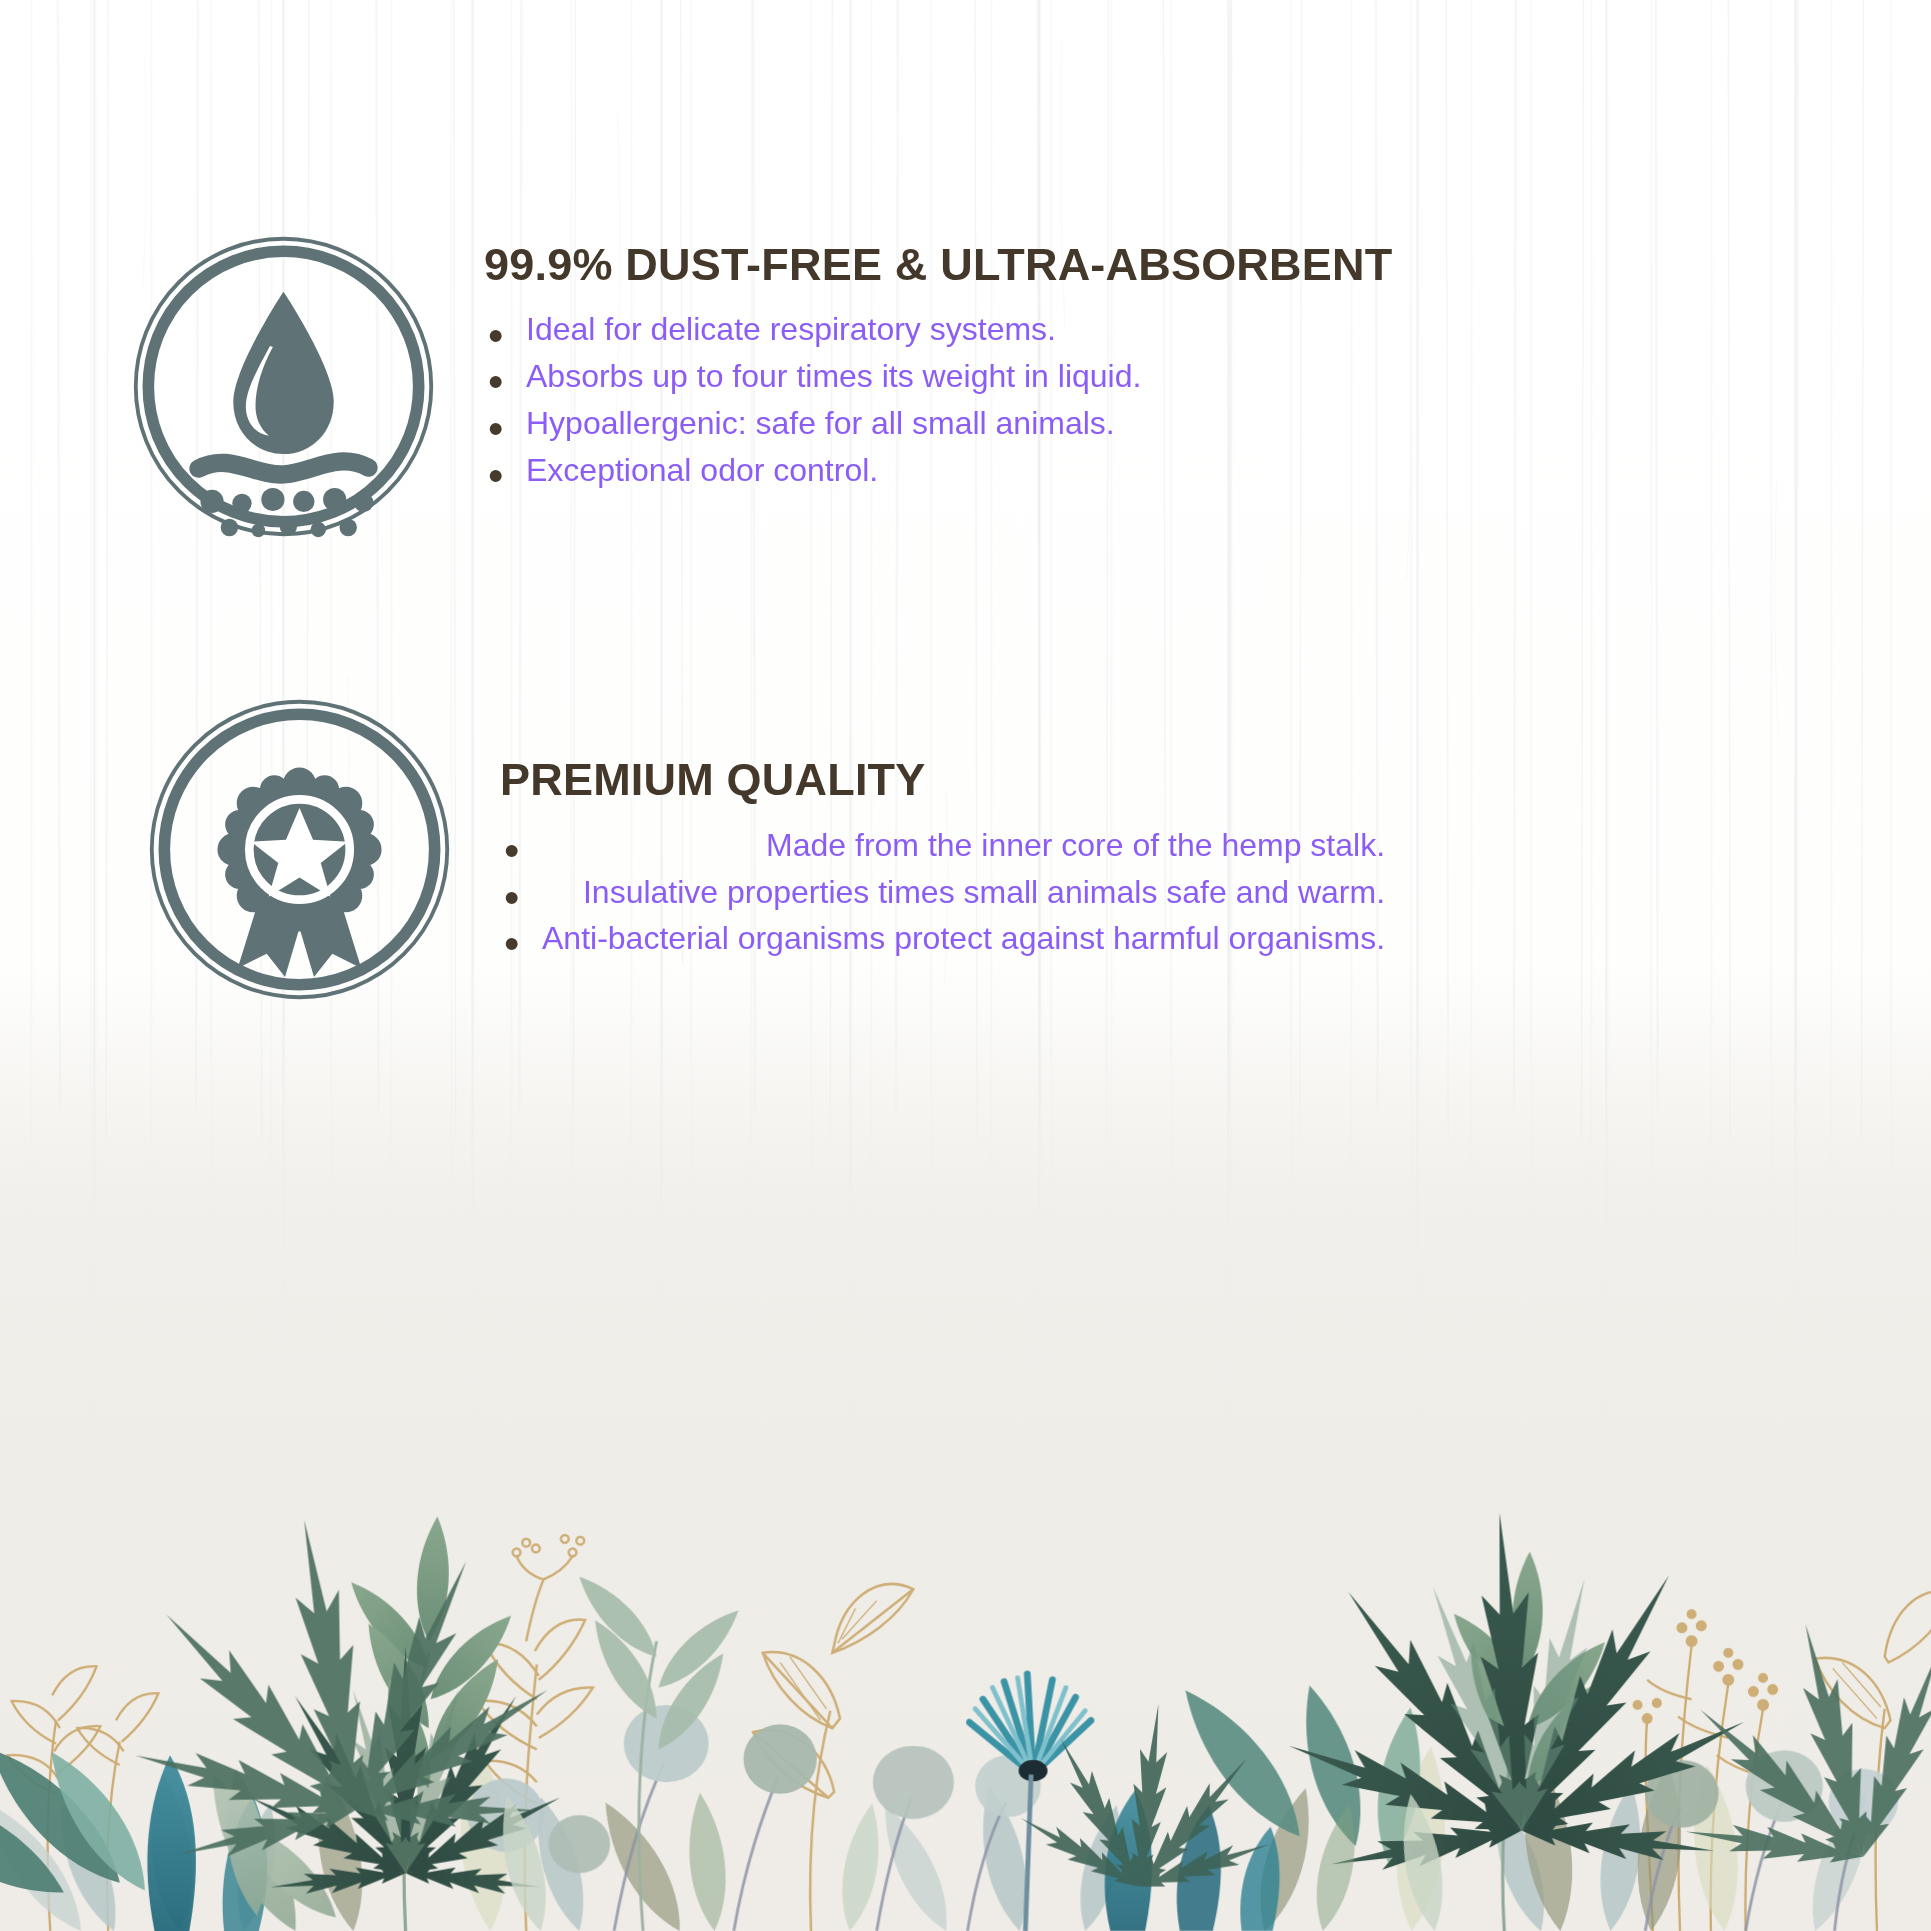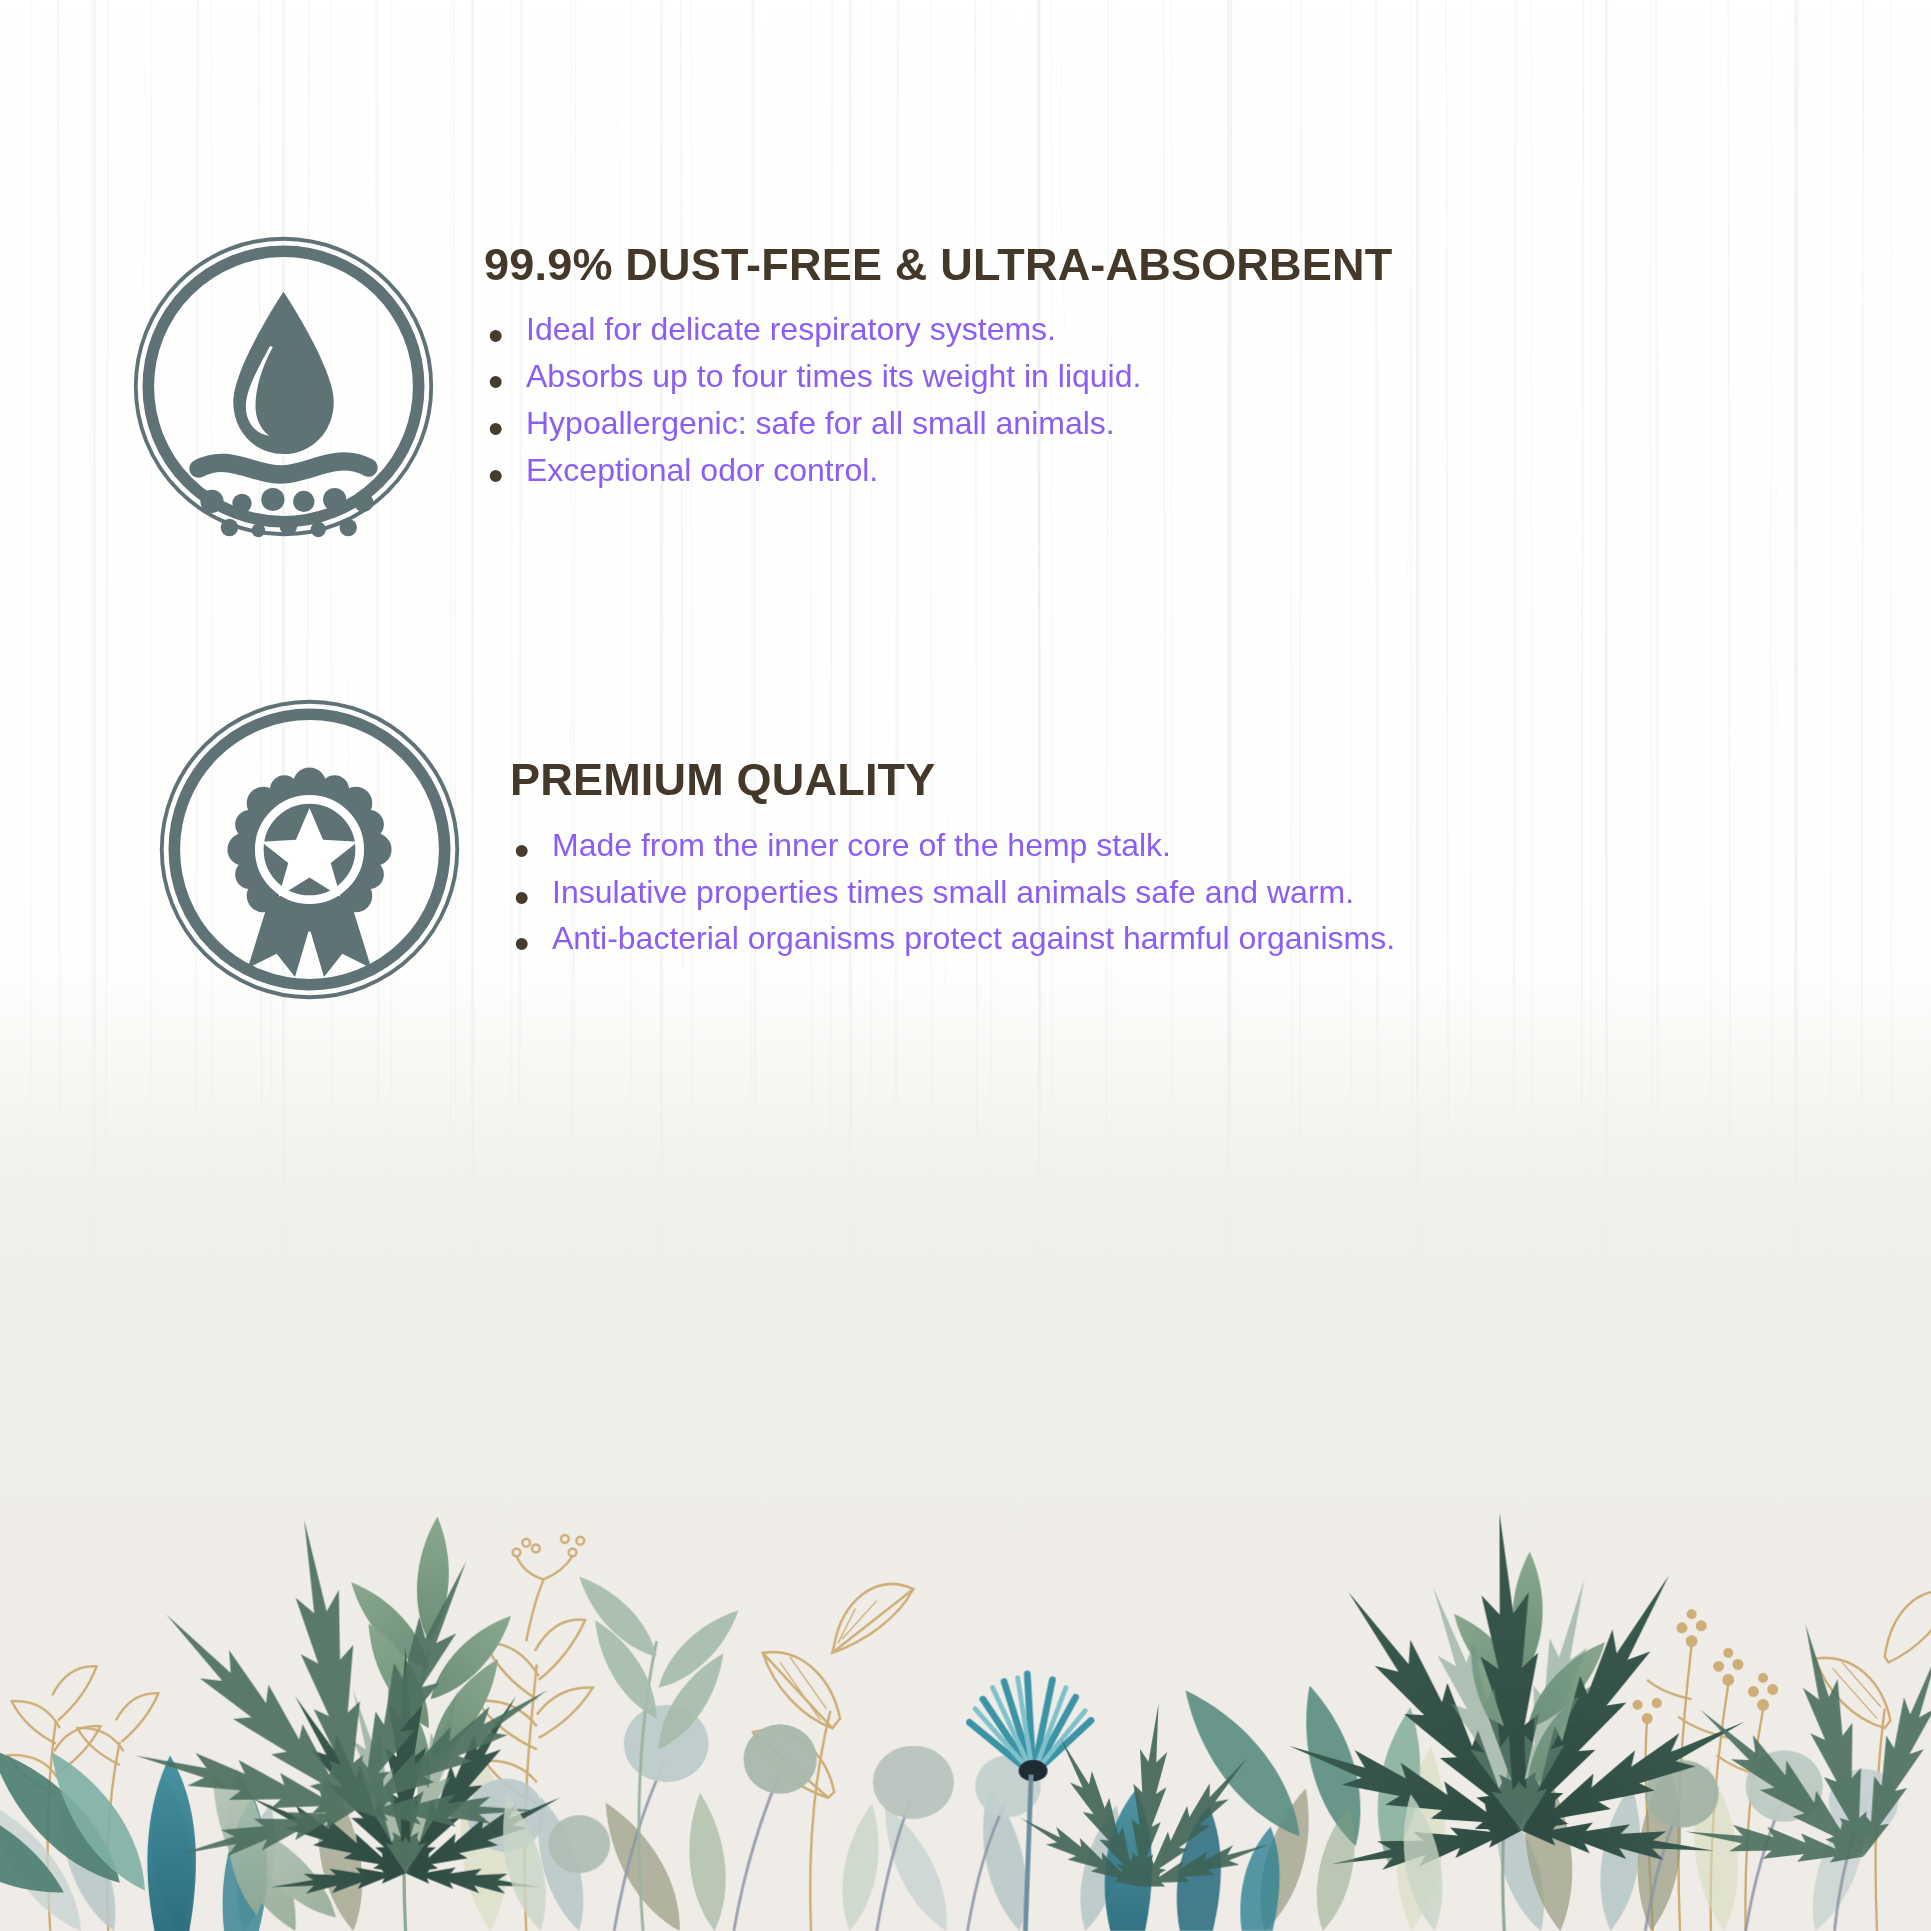--- a/index.html
+++ b/index.html
@@ -48,21 +48,21 @@
   
   .features{
     position:absolute; left:0; top:0; width:1931px;
   }
   .feature{
     position:absolute;
     display:flex;
     align-items:flex-start;
   }
   .feature.f1{ left:129px; top:232px; }
-  .feature.f2{ left:155px; top:695px; }
+  .feature.f2{ left:145px; top:695px; }
 
   .icon-wrap{
     width:309px; height:309px;
     flex:0 0 309px;
     position:relative;
   }
   .icon-wrap svg{ display:block; width:309px; height:309px; }
 
   .copy{ padding-left:46px; padding-top:7.7px; }
   .copy.f2-copy{ padding-top:60px; }
@@ -85,21 +85,21 @@
     padding-left:42px;
     margin-bottom:3.9px;
     max-width:1255px;
   }
   ul.bullets li::before{
     content:"•";
     position:absolute; left:3.9px; top:-1.9px;
     font-size:44px;
     color:#463b2d;
   }
-  .f2-copy ul.bullets li{ max-width:1236px; }
+  .f2-copy ul.bullets li{ max-width:1236px;text-align:right; }
 
   
   .botanical{
     position:absolute; left:0; bottom:0; width:1931px; height:966px;
     overflow:hidden;
   }
   .botanical svg{ position:absolute; left:0; bottom:0; width:1931px; height:966px; }
 </style>
 </head>
 <body>

